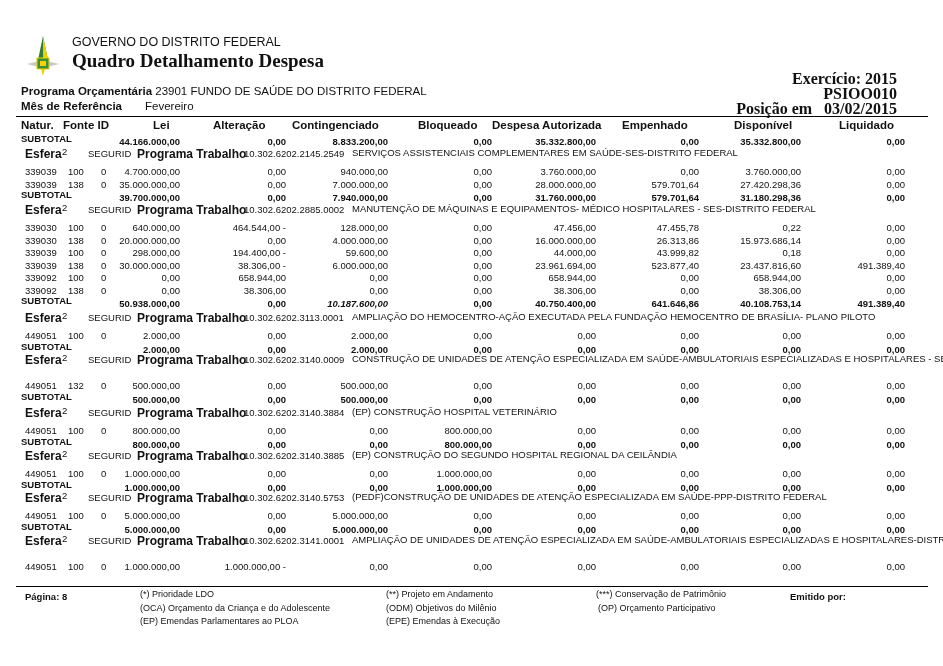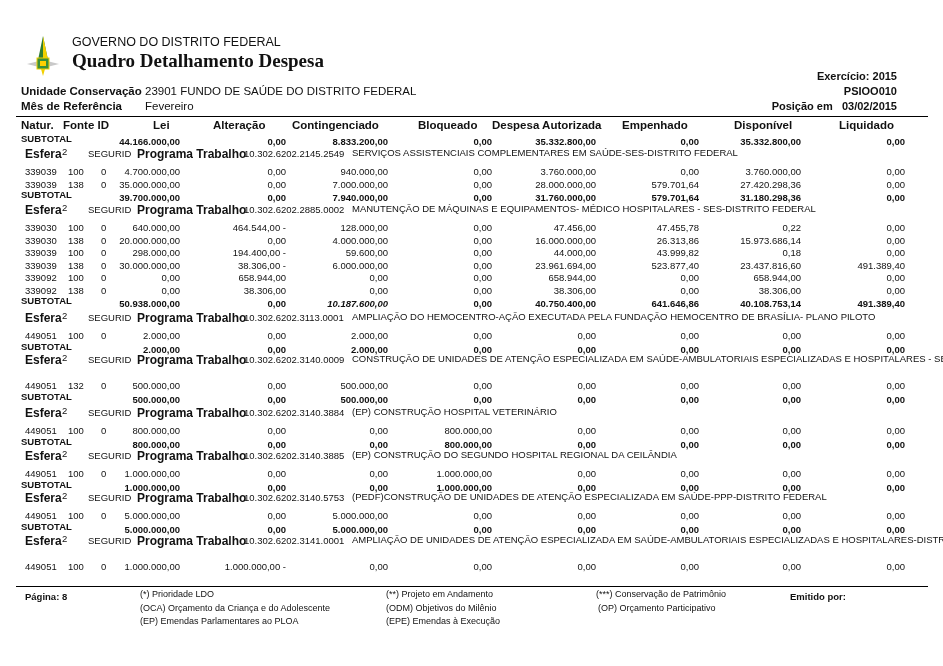--- a/index.html
+++ b/index.html
@@ -3,21 +3,21 @@
 <meta charset="utf-8">
 <style>
   html, body { margin: 0; padding: 0; background: #ffffff; }
   body { width: 943px; height: 666px; position: relative; overflow: hidden; font-family: "Liberation Sans", sans-serif; color: #111; }
   .abs { position: absolute; white-space: nowrap; }
   .logo { position: absolute; left: 25px; top: 34px; width: 36px; height: 44px; }
   .gov { left: 72px; top: 35px; font-size: 12.5px; }
   .title { left: 72px; top: 50px; font-family: "Liberation Serif", serif; font-weight: bold; font-size: 19px; }
   .hdr-left { left: 21px; font-size: 11.5px; }
   .hdr-left b { font-weight: bold; }
-  .hdr-right { right: 46px; font-size: 11px; font-weight: bold; text-align: left; }
+  .hdr-right { right: 46px; font-size: 16px; font-weight: bold; text-align: left; font-family: Liberation Serif, serif; }
   .rule { position: absolute; left: 16px; width: 912px; height: 0; border-top: 1.5px solid #000; }
   .colhdr { position: absolute; top: 119px; font-size: 11.5px; font-weight: bold; white-space: nowrap; }
   .row { position: absolute; left: 0; width: 943px; height: 12px; font-size: 9.5px; }
   .row span { position: absolute; white-space: nowrap; }
   .row.sub { font-weight: bold; }
   .c-nat { left: 25px; }
   .c-fonte { left: 68px; }
   .c-id { left: 101px; }
   .c-lei { right: calc(943px - 180px); }
   .c-alt { right: calc(943px - 286px); }
@@ -50,21 +50,21 @@
   <rect x="15" y="27" width="6" height="5" fill="#ffd000"></rect>
   <polygon points="16,35 20,35 18,42" fill="#f2d000"></polygon>
 </svg>
 
 <div class="abs gov">GOVERNO DO DISTRITO FEDERAL</div>
 <div class="abs title">Quadro Detalhamento Despesa</div>
 
 <div class="abs hdr-right" style="top:70px">Exercício: 2015</div>
 <div class="abs hdr-right" style="top:85px">PSIOO010</div>
 <div class="abs hdr-left" style="top:85px">
-  <b>Unidade Conservação</b>
+  <b>Programa Orçamentária</b>
   <span>23901  FUNDO DE SAÚDE DO DISTRITO FEDERAL</span>
 </div>
 <div class="abs hdr-left" style="top:100px">
   <b>Mês de Referência</b>
   <span style="position:absolute;left:124px">Fevereiro</span>
 </div>
 <div class="abs hdr-right" style="top:100px">
   <span>Posição em</span>&nbsp;&nbsp;
   <span>03/02/2015</span>
 </div>

